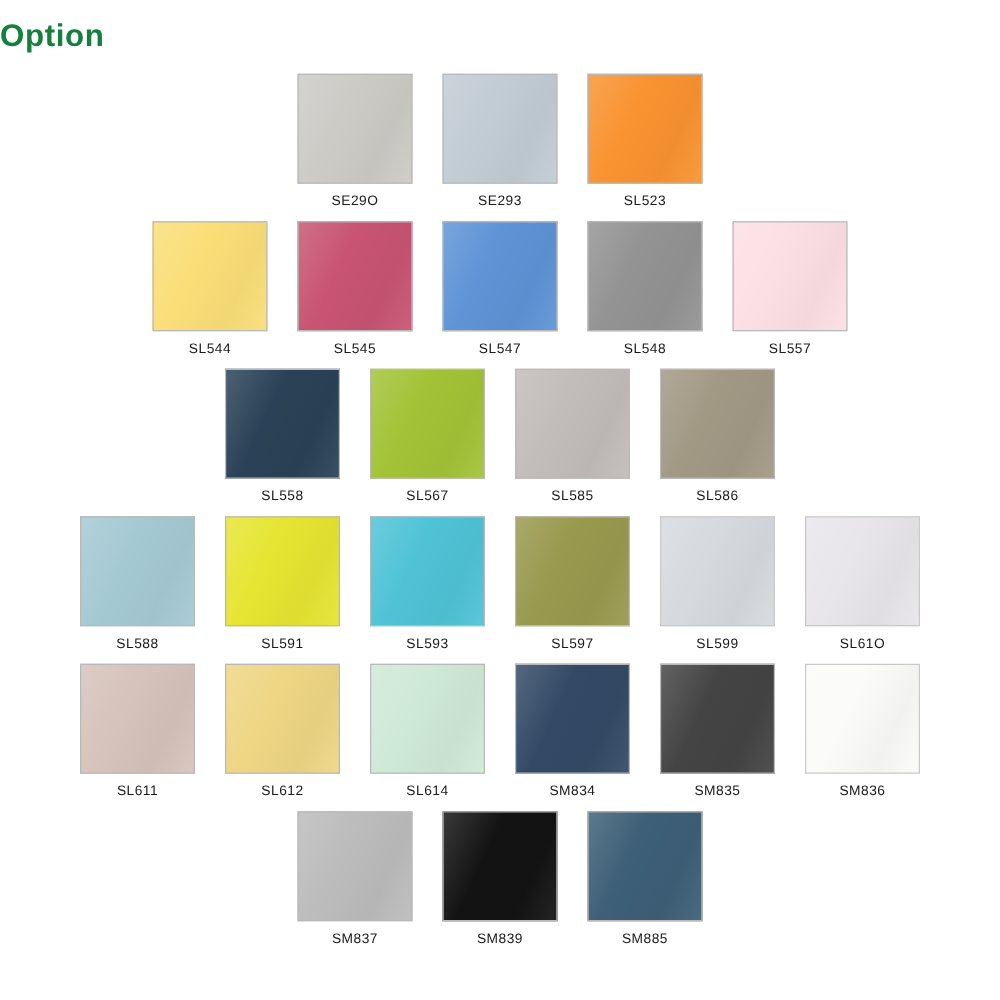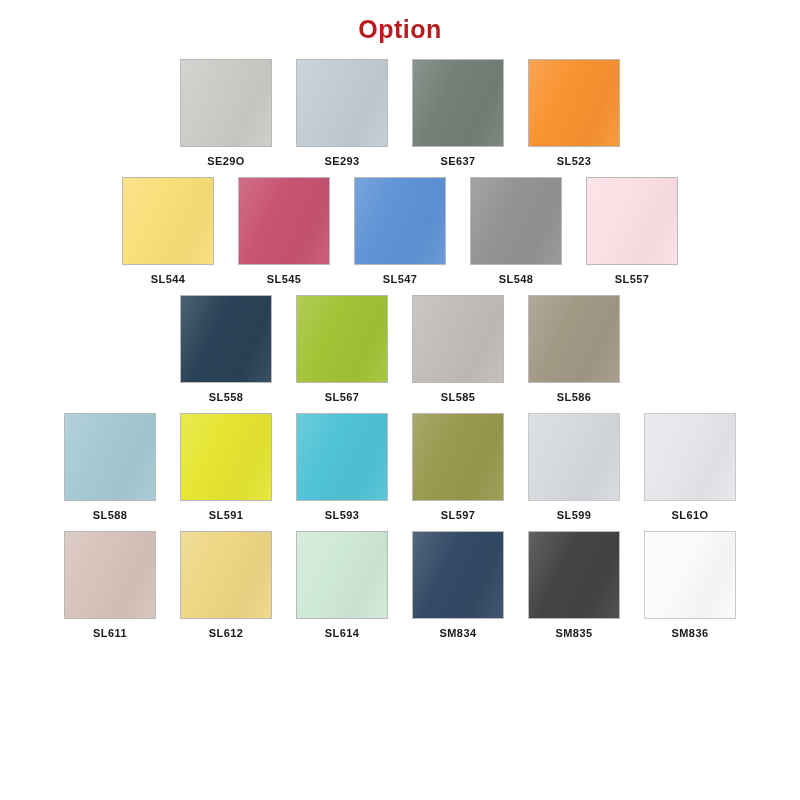--- a/index.html
+++ b/index.html
@@ -14,25 +14,24 @@
     color: #1c1c1c;
     overflow: hidden;
   }
   .page {
     width: 800px;
     height: 800px;
     position: relative;
     box-sizing: border-box;
   }
   .title {
-    text-align: center;
     font-size: 25px;
     font-weight: bold;
     letter-spacing: 0.5px;
-    color: #b91c1c;
+    color: #15803d;
     padding-top: 14px;
     height: 36px;
     line-height: 30px;
   }
   .grid {
     padding: 9px 0 0 0;
   }
   .row {
     display: flex;
     justify-content: center;
@@ -59,21 +58,21 @@
     inset: 0;
     background-image:
       linear-gradient(115deg, rgba(255,255,255,0.16) 0%, rgba(255,255,255,0.0) 38%, rgba(0,0,0,0.035) 72%, rgba(255,255,255,0.07) 100%);
     pointer-events: none;
   }
   .swatch.light-edge {
     border-color: #c9c9c9;
   }
   .label {
     font-size: 11px;
-    font-weight: bold;
+    font-weight: normal;
     letter-spacing: 0.4px;
     color: #1a1a1a;
     margin-top: 8px;
     line-height: 13px;
     white-space: nowrap;
   }
 </style>
 </head>
 <body>
 
@@ -86,24 +85,20 @@
     <div class="row">
       <div class="cell">
         <div class="swatch" style="background-color: rgb(205, 203, 198);"></div>
         <div class="label">SE29O</div>
       </div>
       <div class="cell">
         <div class="swatch" style="background-color: rgb(194, 204, 212);"></div>
         <div class="label">SE293</div>
       </div>
       <div class="cell">
-        <div class="swatch" style="background-color: rgb(116, 127, 120);"></div>
-        <div class="label">SE637</div>
-      </div>
-      <div class="cell">
         <div class="swatch" style="background-color: rgb(249, 147, 49);"></div>
         <div class="label">SL523</div>
       </div>
     </div>
 
     <div class="row">
       <div class="cell">
         <div class="swatch" style="background-color: rgb(250, 222, 120);"></div>
         <div class="label">SL544</div>
       </div>
@@ -191,15 +186,29 @@
       <div class="cell">
         <div class="swatch" style="background-color: rgb(68, 68, 68);"></div>
         <div class="label">SM835</div>
       </div>
       <div class="cell">
         <div class="swatch light-edge" style="background-color: rgb(251, 251, 249);"></div>
         <div class="label">SM836</div>
       </div>
     </div>
 
+    <div class="row">
+      <div class="cell">
+        <div class="swatch" style="background-color: rgb(188, 188, 188);"></div>
+        <div class="label">SM837</div>
+      </div>
+      <div class="cell">
+        <div class="swatch" style="background-color: rgb(19, 19, 19);"></div>
+        <div class="label">SM839</div>
+      </div>
+      <div class="cell">
+        <div class="swatch" style="background-color: rgb(61, 95, 119);"></div>
+        <div class="label">SM885</div>
+      </div>
+    </div>
 
   </div>
 </div>
 
 </body></html>

